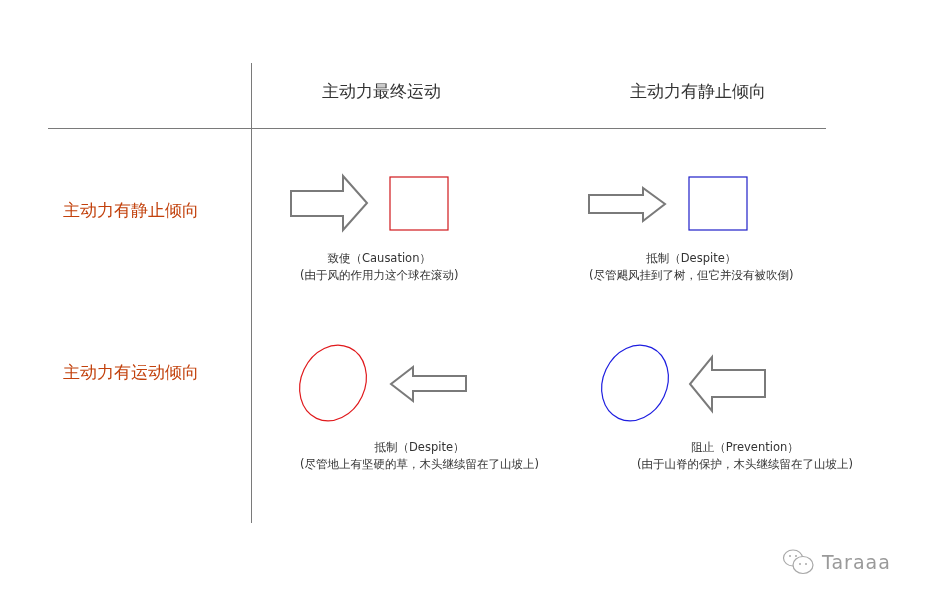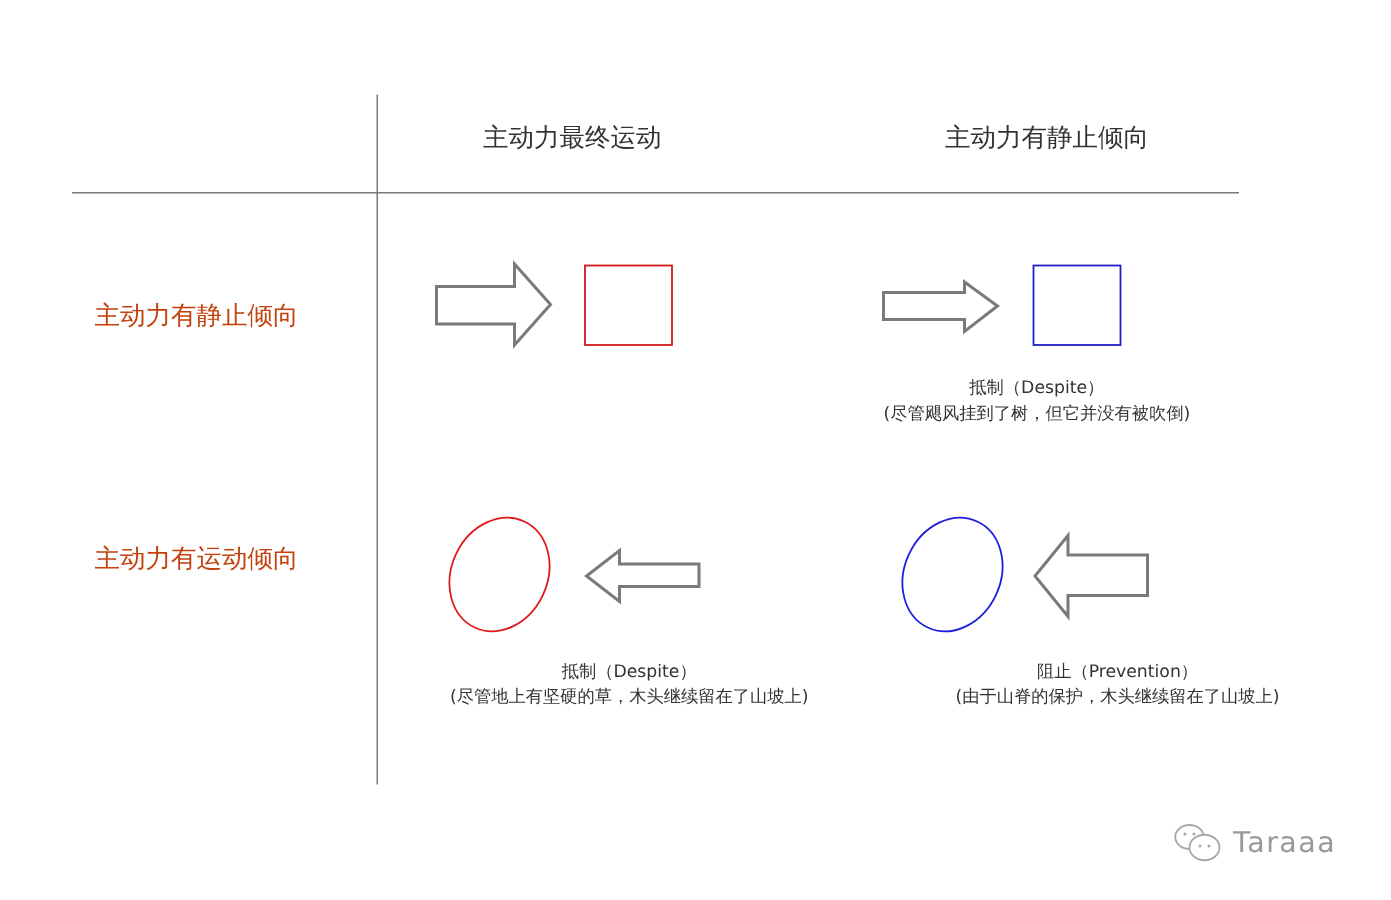--- a/index.html
+++ b/index.html
@@ -34,20 +34,22 @@
   <rect x="689" y="177" width="58" height="53" fill="none" stroke="#1e1ec8" stroke-width="1.2"></rect>
 
   <ellipse cx="333" cy="383" rx="32" ry="39" transform="rotate(25 333 383)" fill="none" stroke="#e0191c" stroke-width="1.2"></ellipse>
   <polygon points="466,376 413,376 413,367 391,384 413,401 413,391 466,391" fill="none" stroke="#7a7a7a" stroke-width="2"></polygon>
 
   <ellipse cx="635" cy="383" rx="32" ry="39" transform="rotate(25 635 383)" fill="none" stroke="#1e1ee0" stroke-width="1.2"></ellipse>
   <polygon points="765,370 712,370 712,357 690,384 712,411 712,397 765,397" fill="none" stroke="#7a7a7a" stroke-width="2"></polygon>
 </svg>
 
 <div class="abs cap" style="left:300px;top:250px;">
+  <div>致使（Causation）</div>
+  <div>(由于风的作用力这个球在滚动)</div>
 </div>
 <div class="abs cap" style="left:589px;top:250px;">
   <div>抵制（Despite）</div>
   <div>(尽管飓风挂到了树，但它并没有被吹倒)</div>
 </div>
 <div class="abs cap" style="left:300px;top:439px;">
   <div>抵制（Despite）</div>
   <div>(尽管地上有坚硬的草，木头继续留在了山坡上)</div>
 </div>
 <div class="abs cap" style="left:589px;top:439px;margin-left:48px;">

